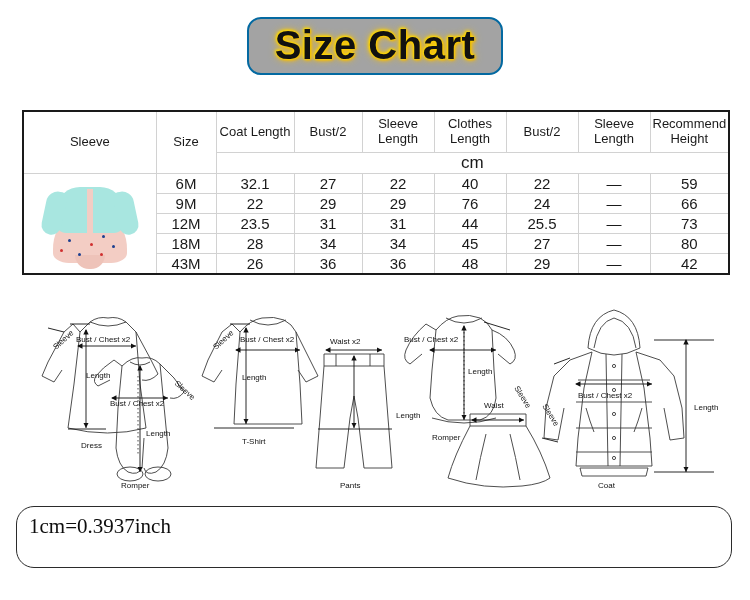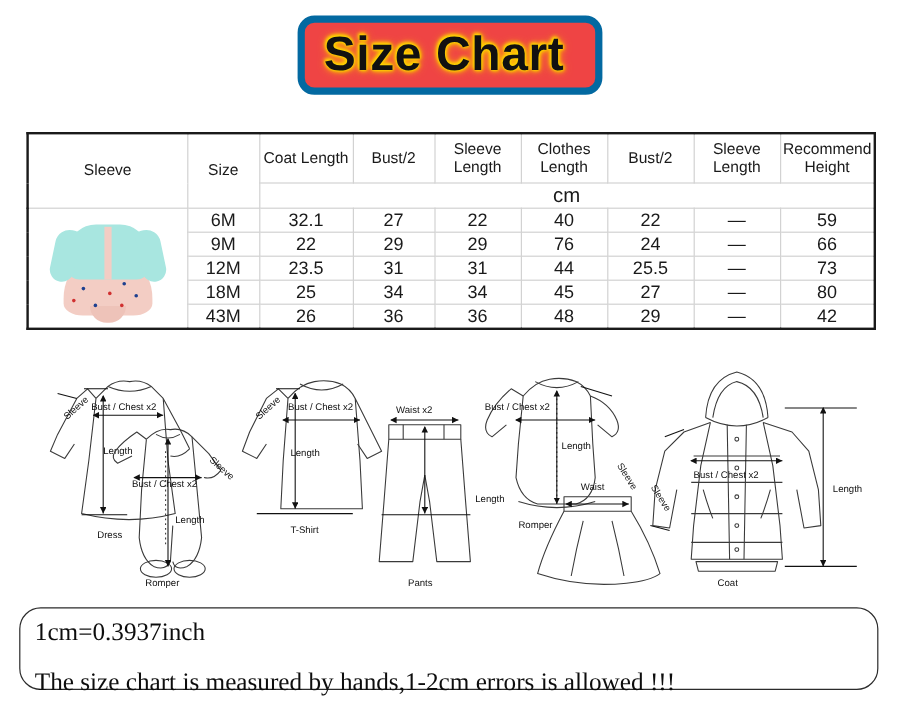--- a/index.html
+++ b/index.html
@@ -17,24 +17,24 @@
 
   
   .title-wrap {
     width: 750px;
     height: 92px;
     display: flex;
     align-items: center;
     justify-content: center;
   }
   .title-badge {
-    border: 6px solid #0369a1;
+    border: 2px solid #0369a1;
     border-radius: 14px;
-    padding: 6px 26px 8px 16px;
-    background: #ef4444;
+    padding: 6px 26px 8px 26px;
+    background: #a3a3a3;
     line-height: 1;
   }
   .title-text {
     font-family: "Liberation Sans", sans-serif;
     font-size: 40px;
     font-weight: bold;
     color: #111111;
     letter-spacing: 0.5px;
     text-shadow:
        0 0 2px #ffe000,
@@ -165,21 +165,21 @@
     height: 205px;
   }
   .diagrams svg { display: block; }
 
   
   .footer-box {
     position: absolute;
     left: 16px;
     top: 506px;
     width: 716px;
-    height: 69px;
+    height: 62px;
     border: 1px solid #2b2b2b;
     border-radius: 18px;
     box-sizing: border-box;
     padding: 6px 10px 0 10px;
     background: #ffffff;
   }
   .footer-line {
     font-family: "Liberation Serif", serif;
     color: #0d0d0d;
     line-height: 1.05;
@@ -274,21 +274,21 @@
         <td class="data">23.5</td>
         <td class="data">31</td>
         <td class="data">31</td>
         <td class="data">44</td>
         <td class="data">25.5</td>
         <td class="data">—</td>
         <td class="data">73</td>
       </tr>
       <tr>
         <td class="data">18M</td>
-        <td class="data">25</td>
+        <td class="data">28</td>
         <td class="data">34</td>
         <td class="data">34</td>
         <td class="data">45</td>
         <td class="data">27</td>
         <td class="data">—</td>
         <td class="data">80</td>
       </tr>
       <tr>
         <td class="data">43M</td>
         <td class="data">26</td>
@@ -439,14 +439,13 @@
     <line x1="636" y1="52" x2="696" y2="52" stroke="#111"></line>
     <line x1="636" y1="184" x2="696" y2="184" stroke="#111"></line>
     <line x1="536" y1="76" x2="552" y2="70" stroke="#111"></line>
     <line x1="524" y1="150" x2="540" y2="154" stroke="#111"></line>
   </g>
 </svg>
 </div>
 
 <div class="footer-box">
   <div class="footer-line l1">1cm=0.3937inch</div>
-  <div class="footer-line l2">The size chart is measured by hands,1-2cm errors is allowed !!!</div>
 </div>
 
 </body></html>

